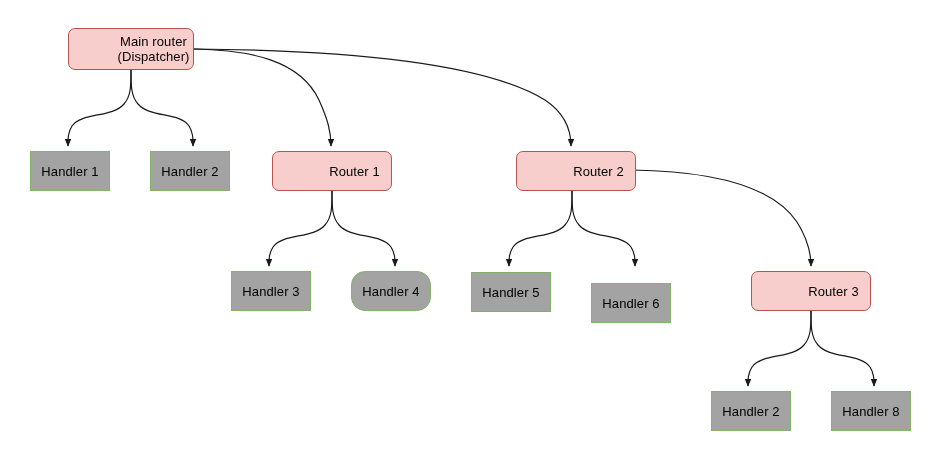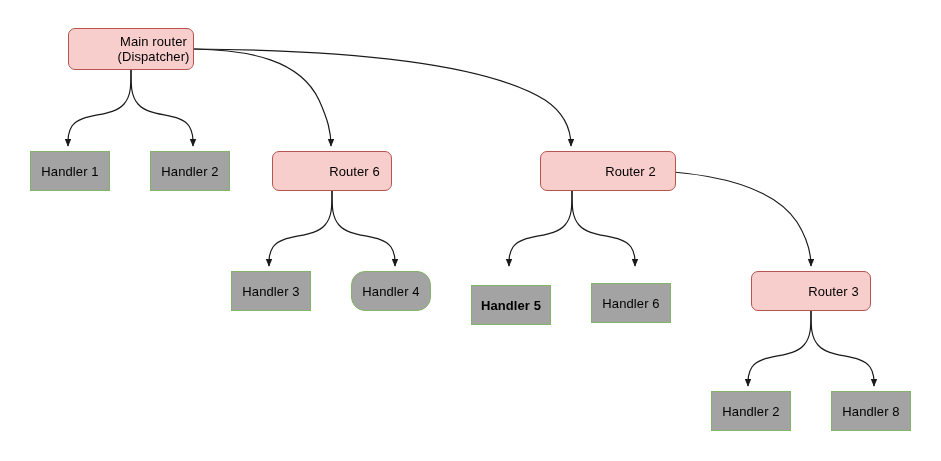--- a/index.html
+++ b/index.html
@@ -96,36 +96,36 @@
 
   <div class="node handler" style="left:30px; top:151px; width:80px; height:40px;">
     <span class="node-label">Handler 1</span>
   </div>
 
   <div class="node handler" style="left:150px; top:151px; width:80px; height:40px;align-items:center;">
     <span class="node-label">Handler 2</span>
   </div>
 
   <div class="node router" style="left:272px; top:151px; width:120px; height:40px;">
-    <span class="node-label">Router 6</span>
+    <span class="node-label">Router 1</span>
   </div>
 
-  <div class="node router" style="left:540px; top:151px; width:136px; height:40px;">
+  <div class="node router" style="left:516px; top:151px; width:120px; height:40px;">
     <span class="node-label">Router 2</span>
   </div>
 
   <div class="node handler" style="left:231px; top:271px; width:80px; height:40px;text-align:center;">
     <span class="node-label">Handler 3</span>
   </div>
 
   <div class="node handler" style="left:351px; top:271px; width:80px; height:40px;border-radius:14px;">
     <span class="node-label">Handler 4</span>
   </div>
 
-  <div class="node handler" style="left:471px; top:285px; width:80px; height:40px;font-weight:bold;">
+  <div class="node handler" style="left:471px; top:272px; width:80px; height:40px;">
     <span class="node-label">Handler 5</span>
   </div>
 
   <div class="node handler" style="left:591px; top:283px; width:80px; height:40px;">
     <span class="node-label">Handler 6</span>
   </div>
 
   <div class="node router" style="left:751px; top:271px; width:120px; height:40px;">
     <span class="node-label">Router 3</span>
   </div>

